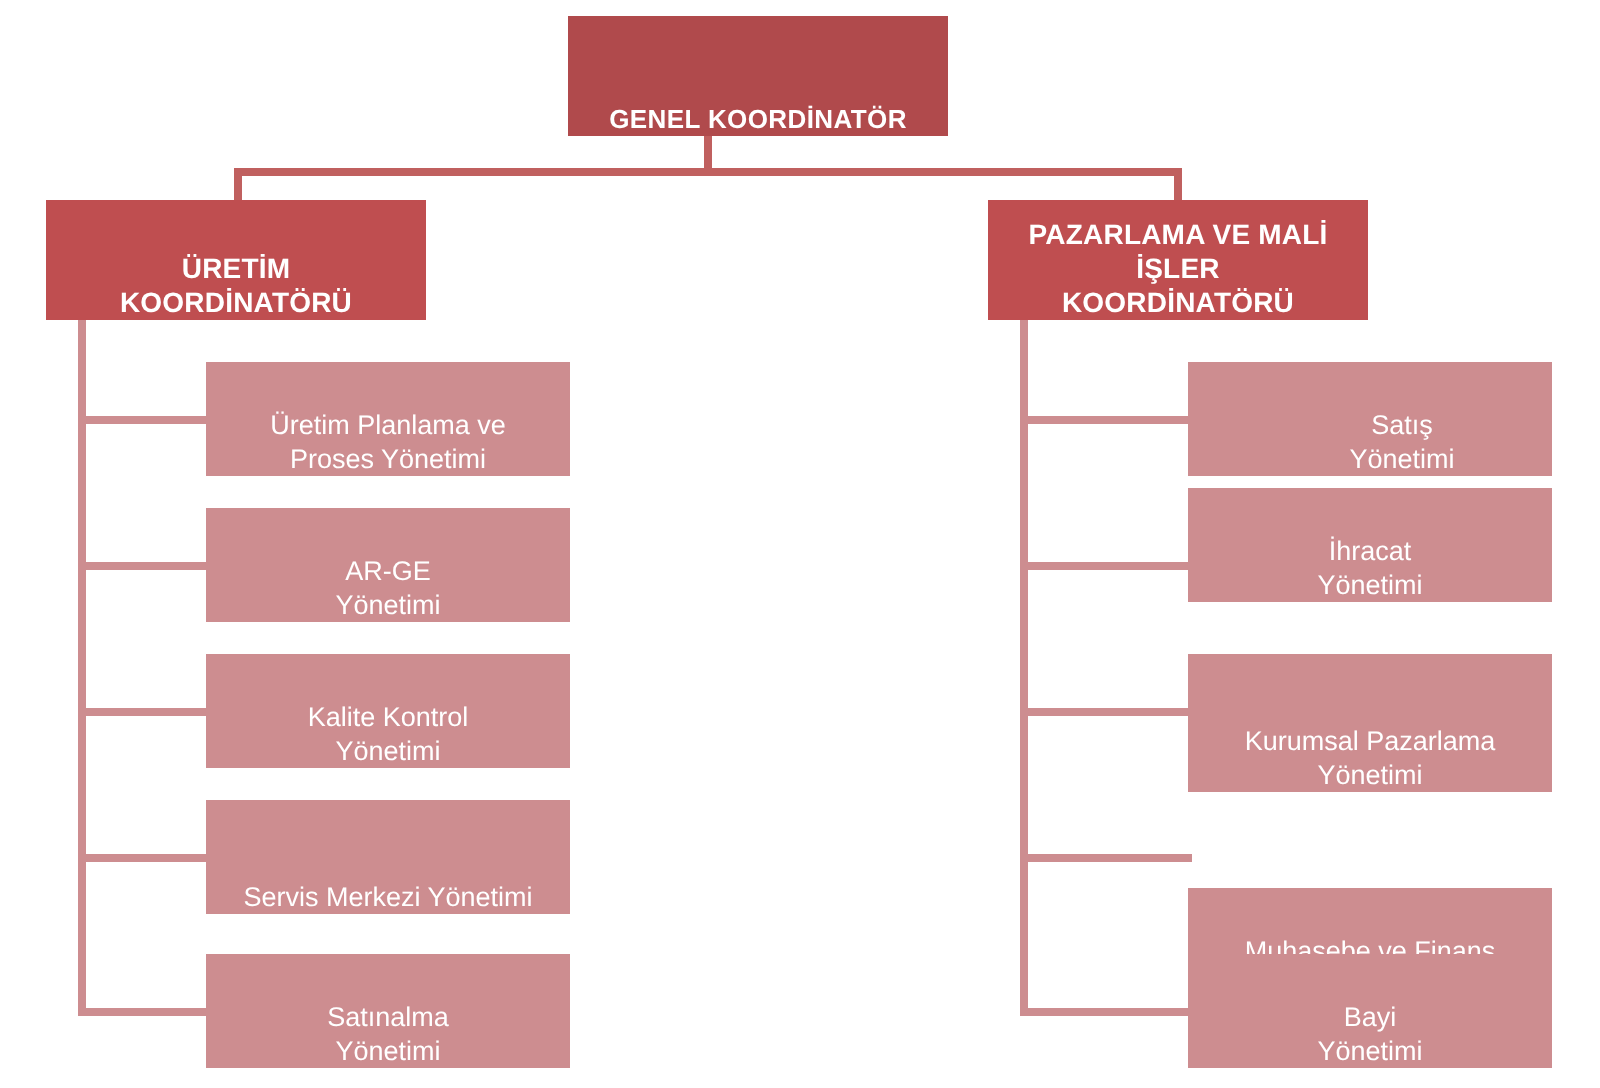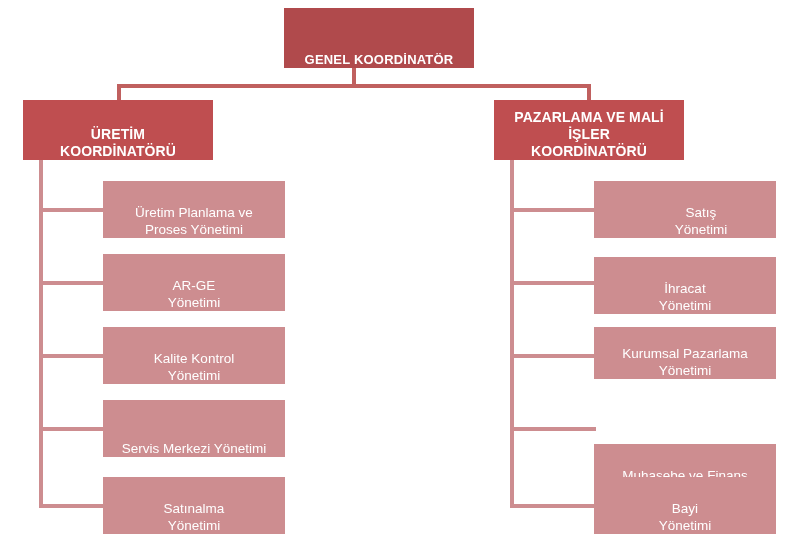--- a/index.html
+++ b/index.html
@@ -123,25 +123,25 @@
   </div>
   <div class="node leaf" style="left:103px; top:477px; width:182px; height:57px;">
     <span class="node-label">Satınalma
 Yönetimi</span>
   </div>
 
   <div class="node leaf" style="left:594px; top:181px; width:182px; height:57px;padding-left:32px;">
     <span class="node-label">Satış
 Yönetimi</span>
   </div>
-  <div class="node leaf" style="left:594px; top:257px; width:182px; height:57px;">
+  <div class="node leaf" style="left:594px; top:244px; width:182px; height:57px;">
     <span class="node-label">İhracat
 Yönetimi</span>
   </div>
-  <div class="node leaf" style="left:594px; top:327px; width:182px; height:52px;">
+  <div class="node leaf" style="left:594px; top:327px; width:182px; height:69px;">
     <span class="node-label">Kurumsal Pazarlama
 Yönetimi</span>
   </div>
   <div class="node leaf" style="left:594px; top:400px; width:182px; height:57px;margin-top:44px;">
     <span class="node-label">Muhasebe ve Finans
 Yönetimi</span>
   </div>
   <div class="node leaf" style="left:594px; top:477px; width:182px; height:57px;">
     <span class="node-label">Bayi
 Yönetimi</span>

